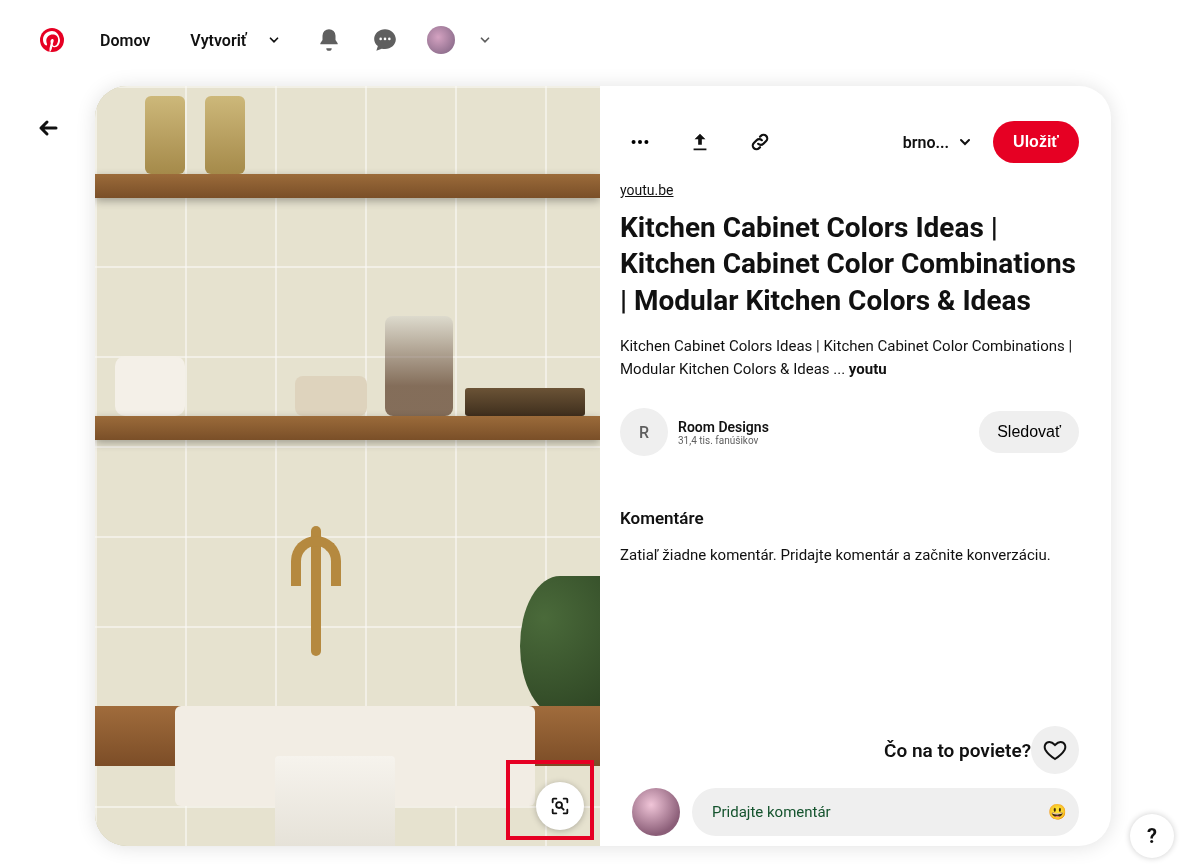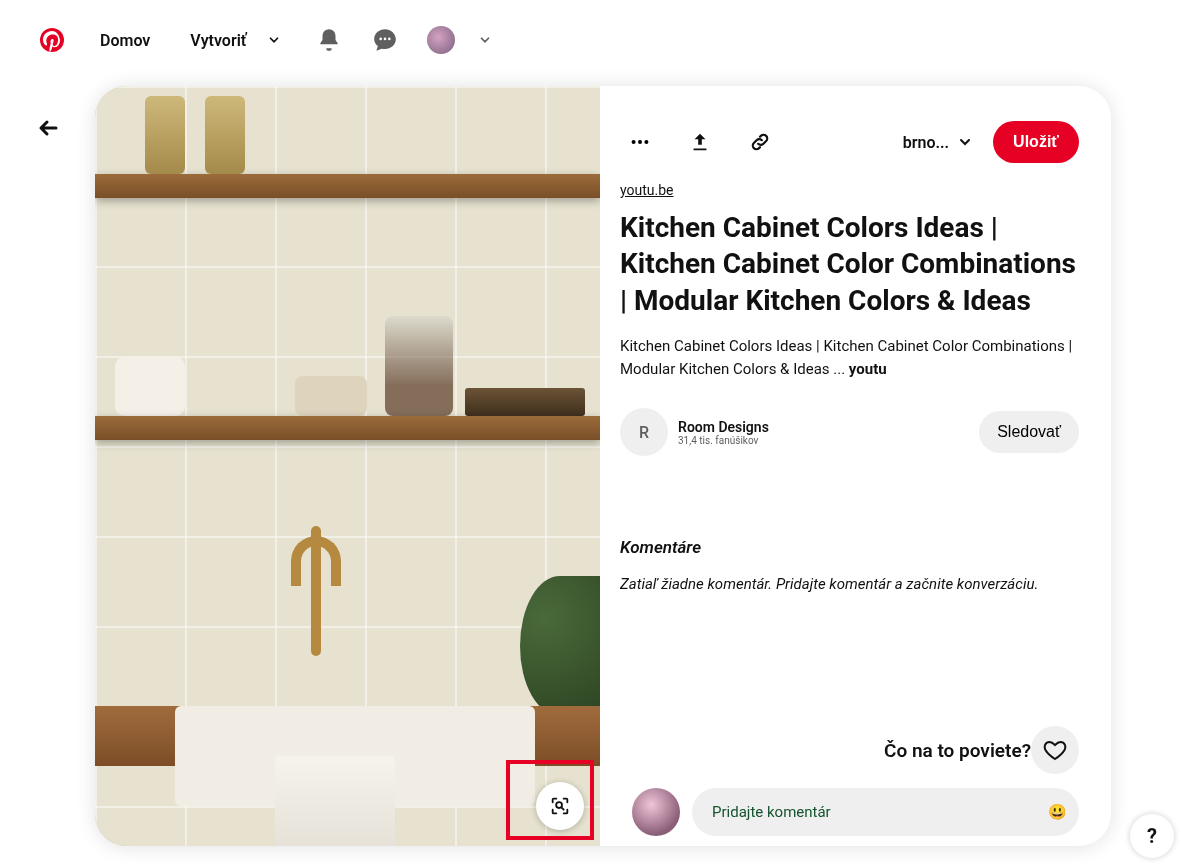--- a/index.html
+++ b/index.html
@@ -281,21 +281,21 @@
   .follow-btn {
     background: #efefef;
     border: none;
     font-weight: 400;
     font-size: 16px;
     padding: 12px 18px;
     border-radius: 24px;
     cursor: pointer;
   }
 
-  .comments-section { margin-top: 81px; font-style: italic; }
+  .comments-section { margin-top: 52px; }
   .comments-title { font-weight: 600; font-size: 17px; margin-bottom: 16px; }
   .comments-empty { font-size: 15px; color: #111; line-height: 1.5; }
 
   .comment-footer {
     position: absolute;
     left: 32px; right: 32px; bottom: 10px;
   }
   .cta-row {
     display: flex; align-items: center; justify-content: flex-end;
   }

